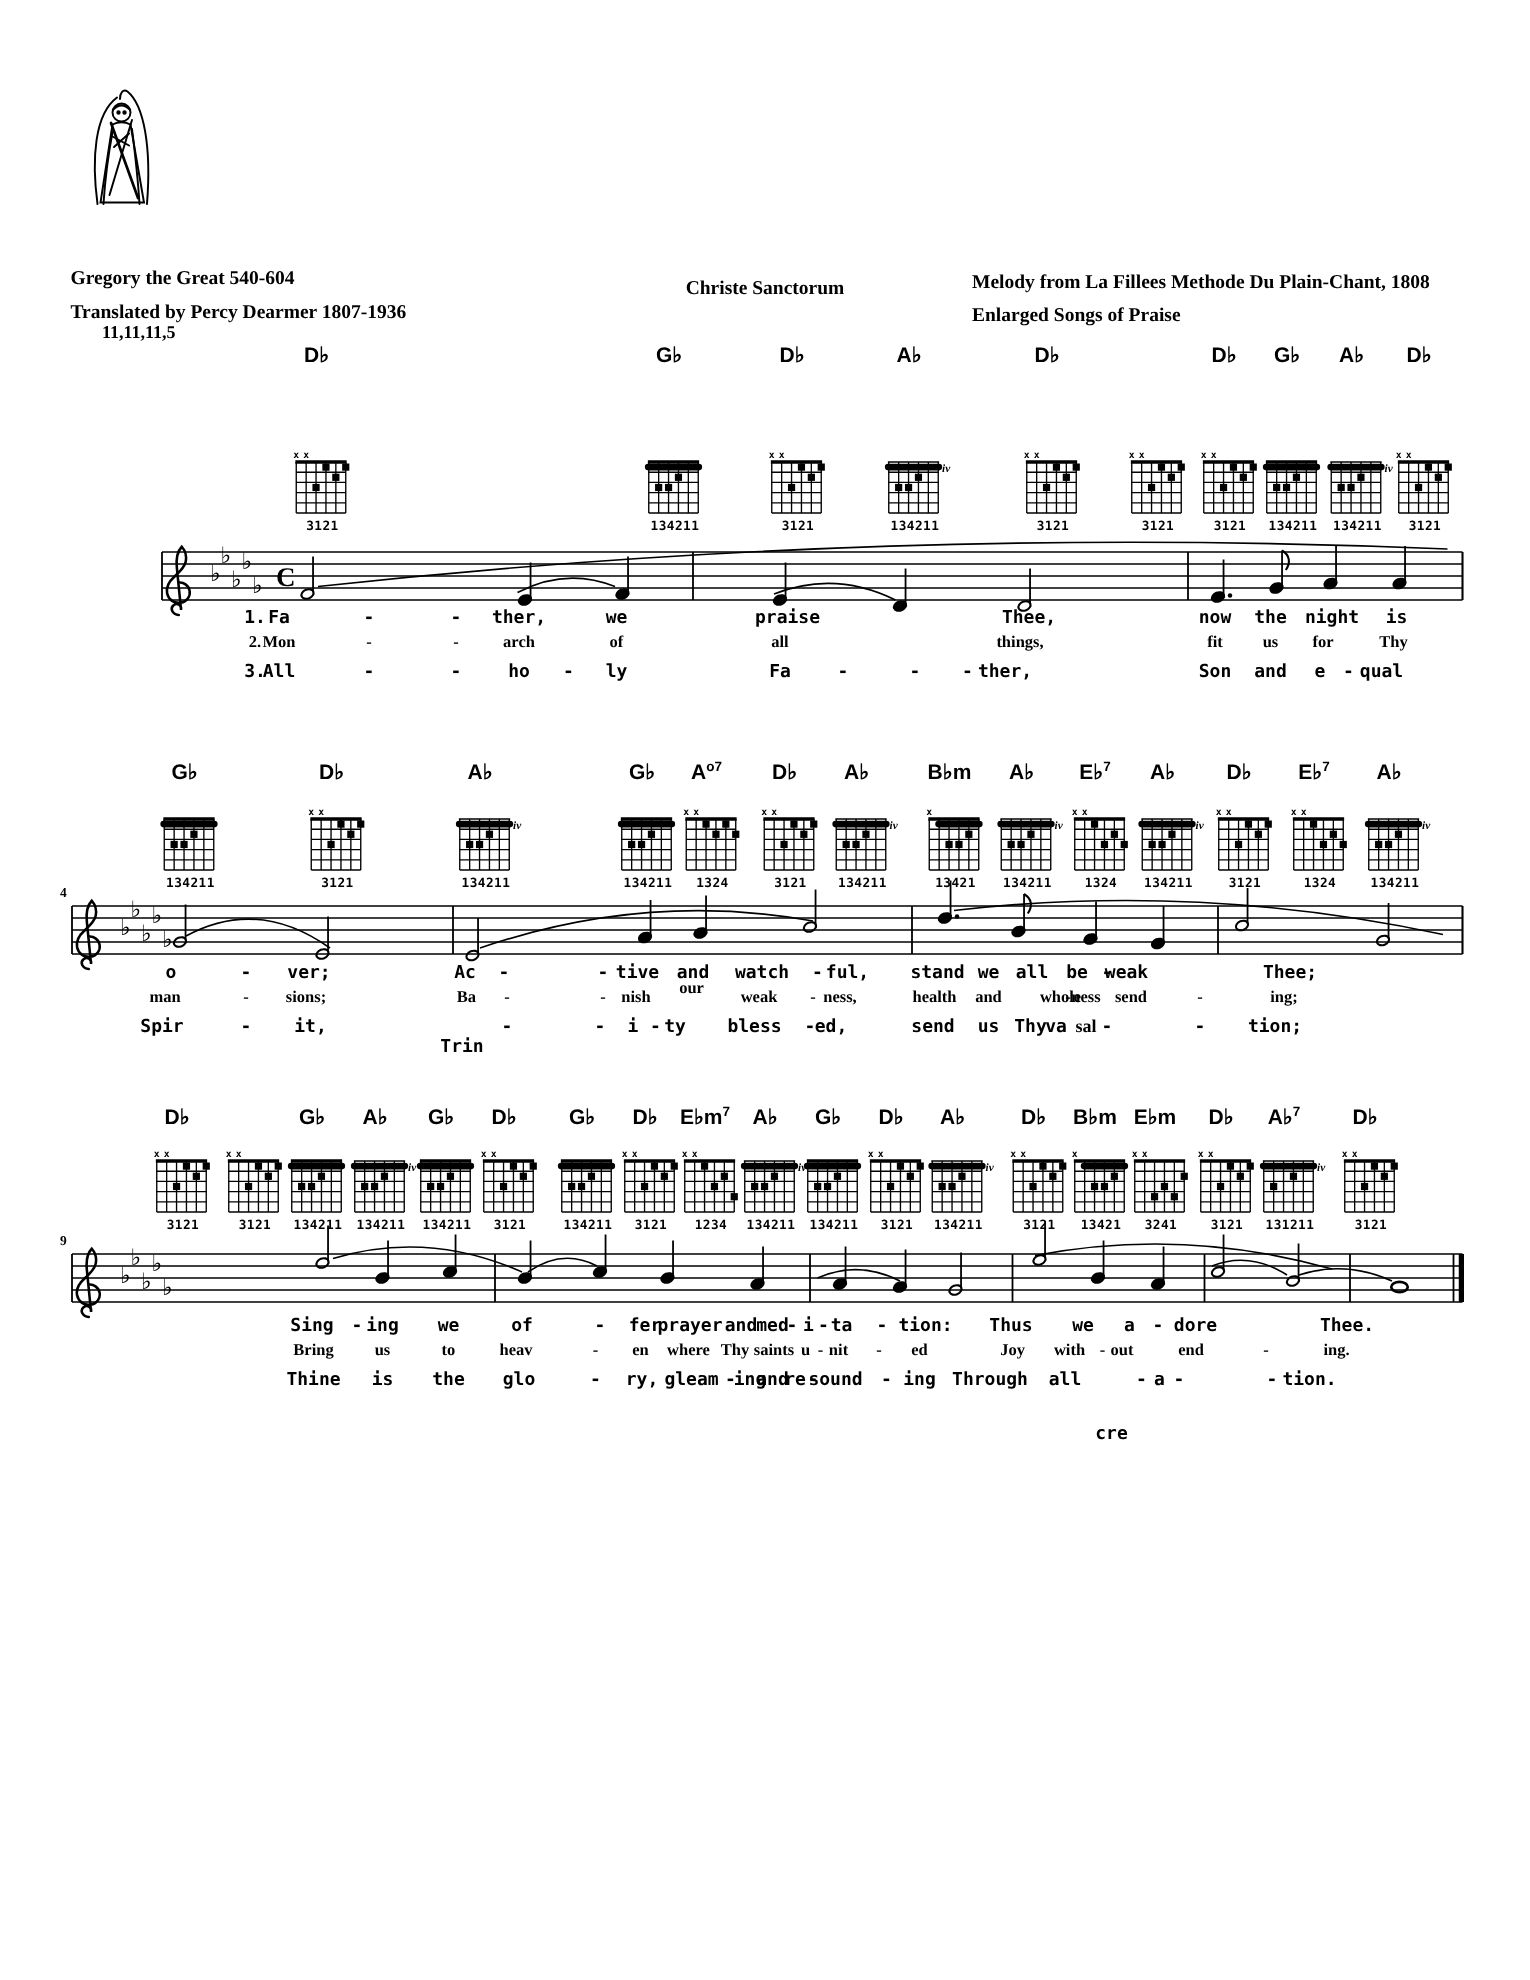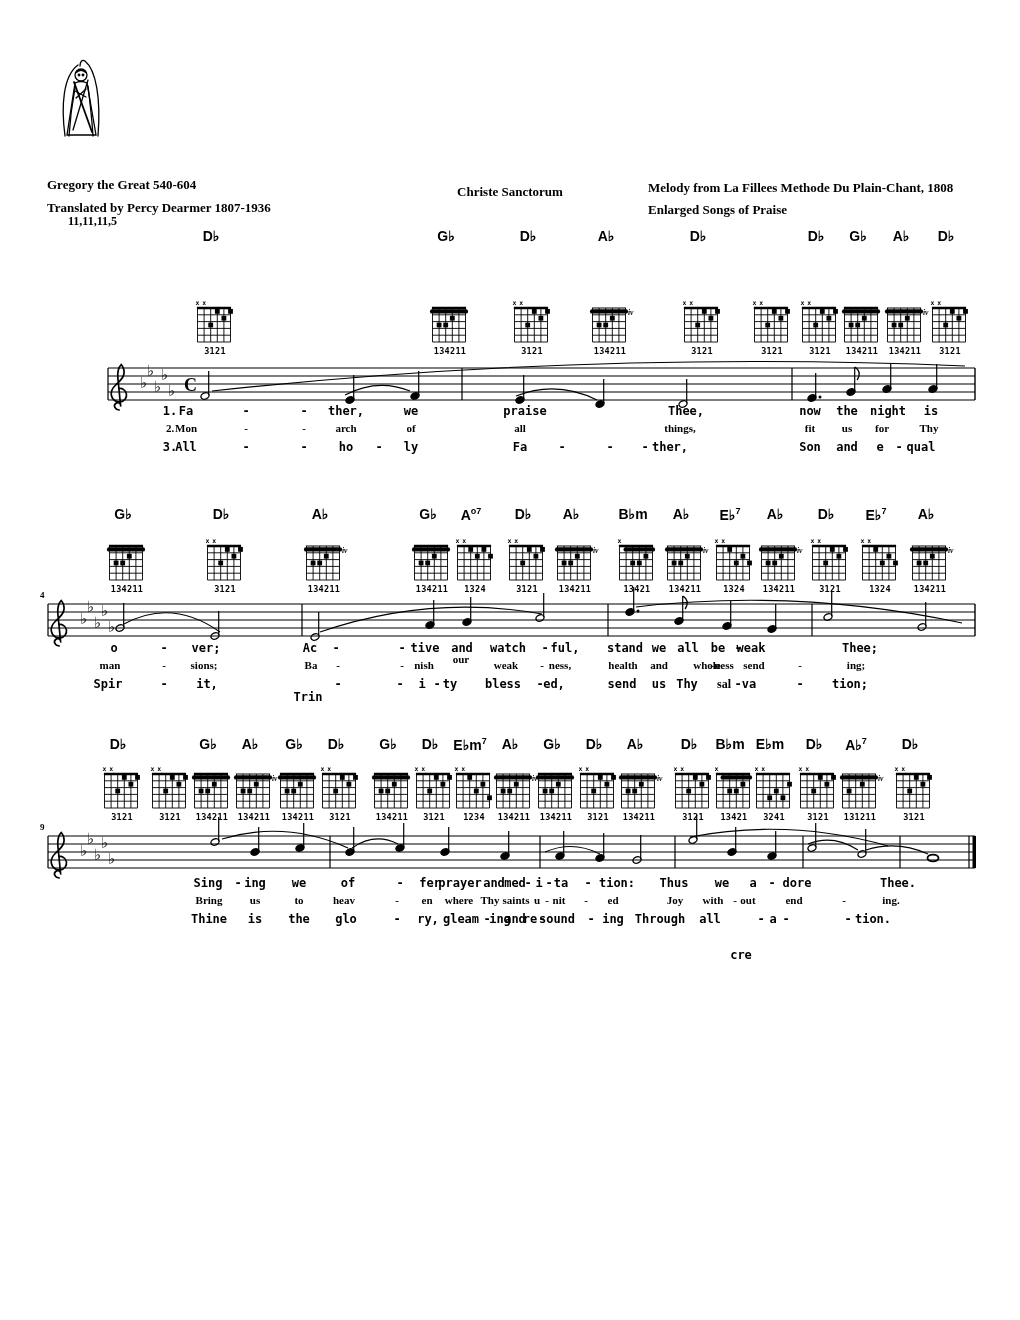--- a/index.html
+++ b/index.html
@@ -792,21 +792,21 @@
       <div class="syll v3" style="left: 437px; top: 677px;">-</div>
       <div class="syll v3" style="left: 450px; top: 677px;">ty</div>
       <div class="syll v3" style="left: 503px; top: 677px;">bless</div>
       <div class="syll v3" style="left: 540px; top: 677px;">-</div>
       <div class="syll v3" style="left: 554px; top: 677px;">ed,</div>
       <div class="syll v3" style="left: 622px; top: 677px;">send</div>
       <div class="syll v3" style="left: 659px; top: 677px;">us</div>
       <div class="syll v3" style="left: 687px; top: 677px;">Thy</div>
       <div class="syll v3" style="left: 724px; top: 677px; font-family: Liberation Serif, serif;">sal</div>
       <div class="syll v3" style="left: 738px; top: 677px;">-</div>
-      <div class="syll v3" style="left: 749px; top: 677px;">va</div>
+      <div class="syll v3" style="left: 704px; top: 677px;">va</div>
       <div class="syll v3" style="left: 800px; top: 677px;">-</div>
       <div class="syll v3" style="left: 850px; top: 677px;">tion;</div>
       <div class="chord-label" style="left: 118px; top: 736px;"><span>D♭</span></div>
       <svg width="46" height="58" viewBox="0 0 46 58" style="left: 100px; top: 764px; position: absolute;">
         <line x1="3.9" y1="10" x2="38.1" y2="10" stroke="#000" stroke-width="2.4"></line>
         <line x1="4.5" y1="16.8" x2="37.5" y2="16.8" stroke="#000" stroke-width="0.9"></line>
         <line x1="4.5" y1="23.6" x2="37.5" y2="23.6" stroke="#000" stroke-width="0.9"></line>
         <line x1="4.5" y1="30.4" x2="37.5" y2="30.4" stroke="#000" stroke-width="0.9"></line>
         <line x1="4.5" y1="37.2" x2="37.5" y2="37.2" stroke="#000" stroke-width="0.9"></line>
         <line x1="4.5" y1="44" x2="37.5" y2="44" stroke="#000" stroke-width="0.9"></line>

